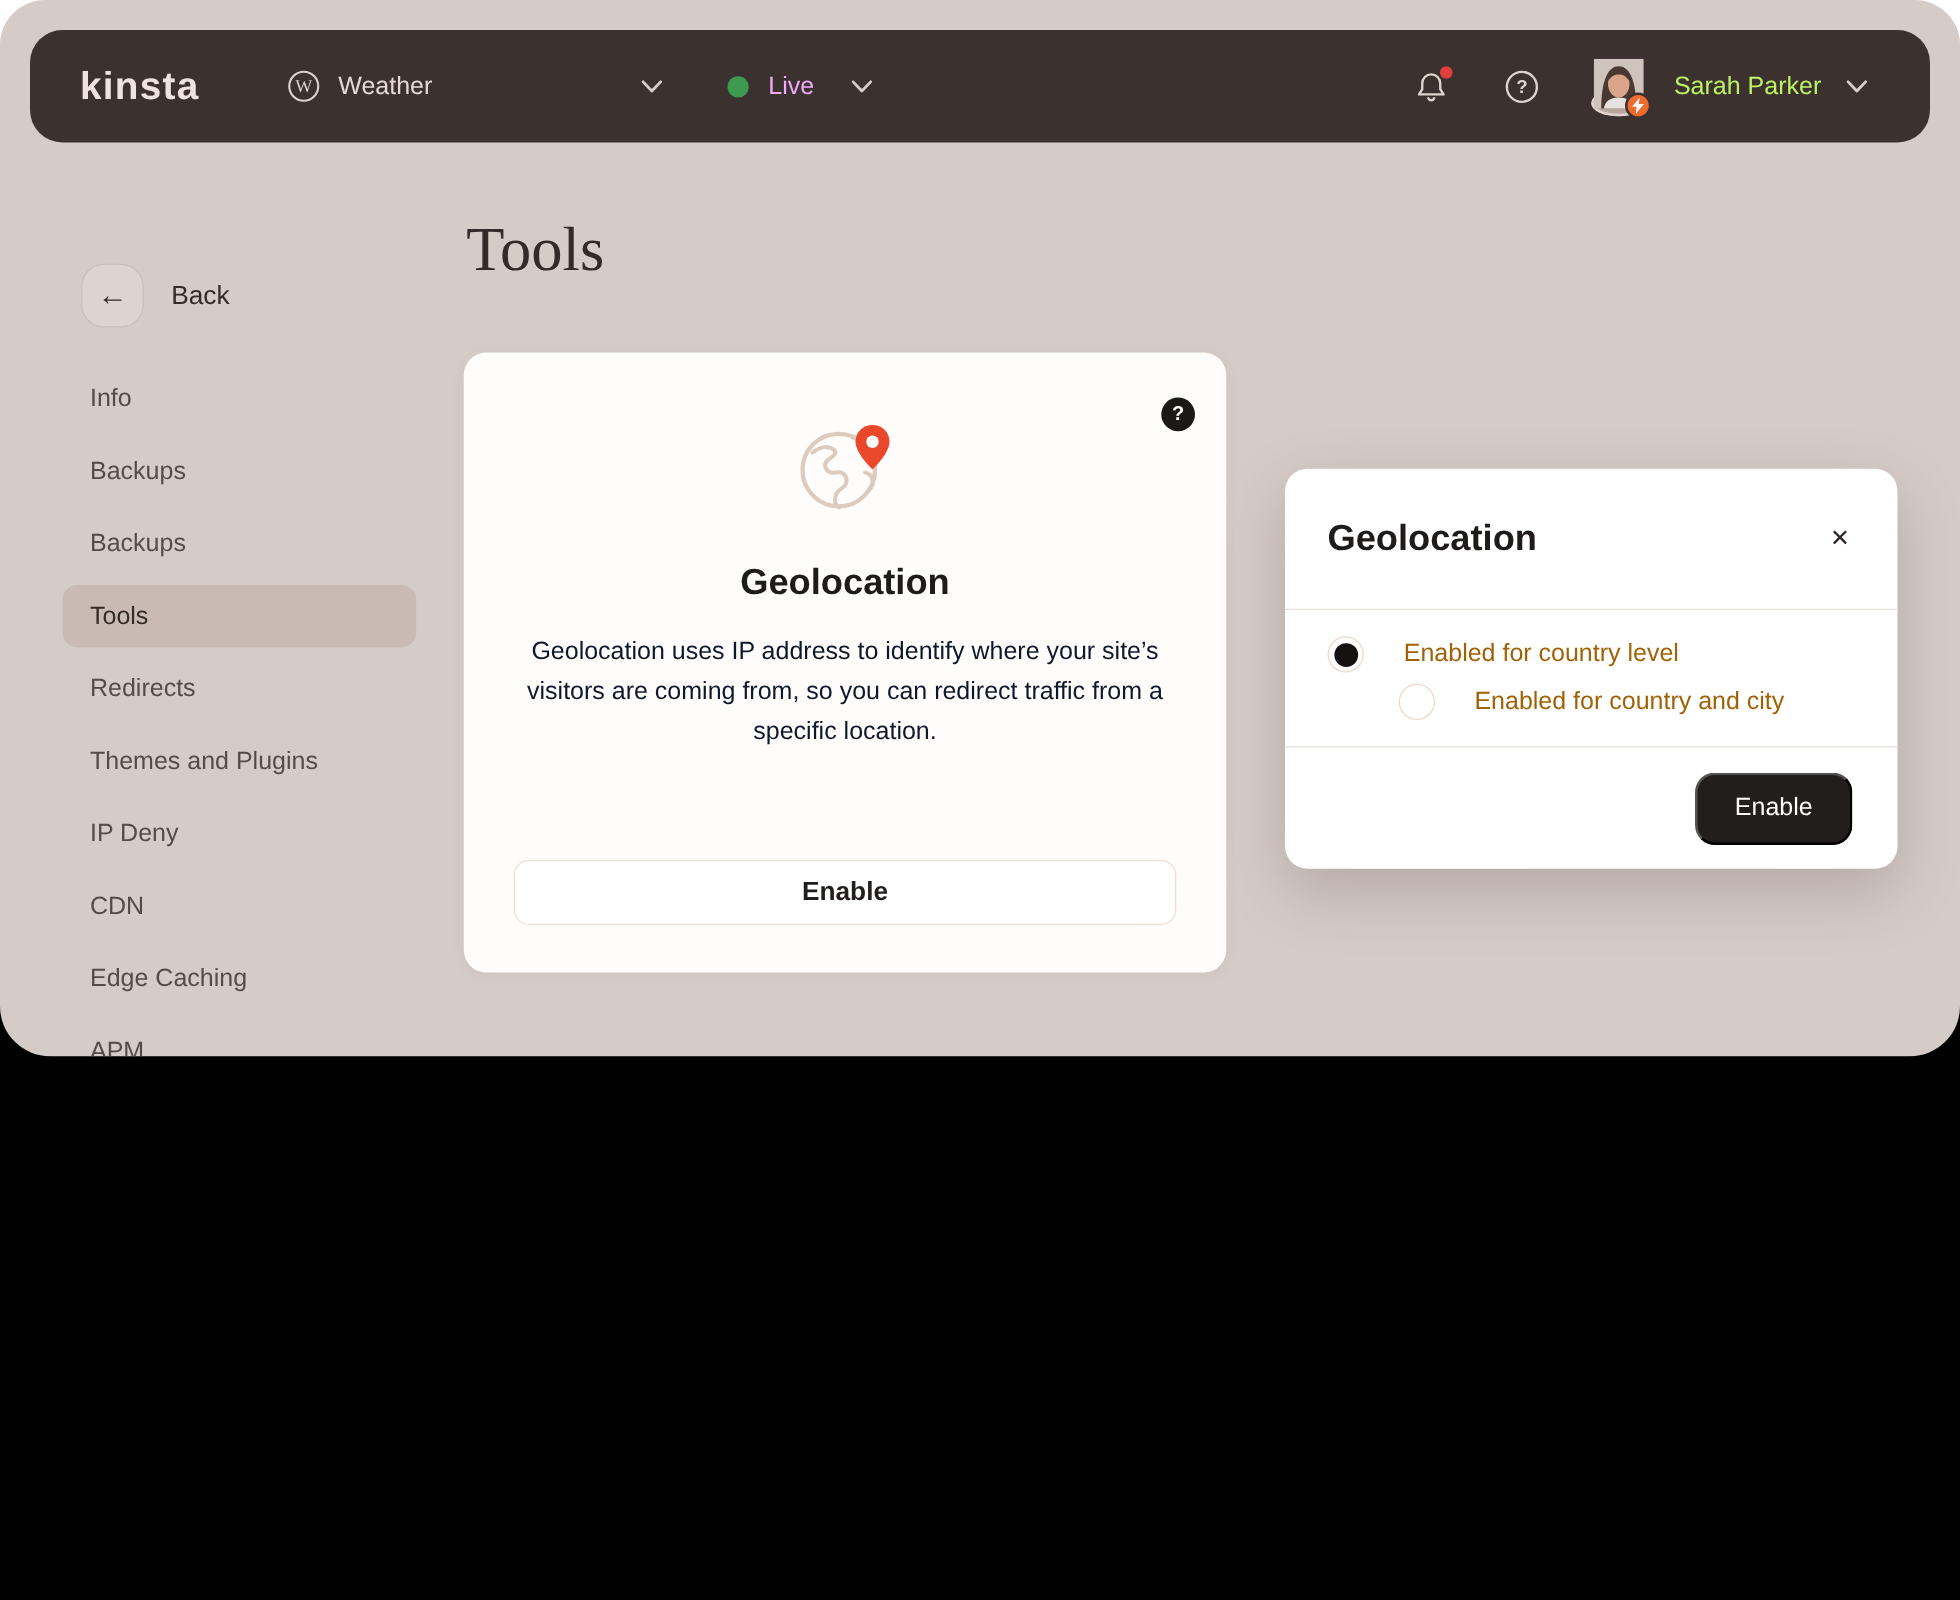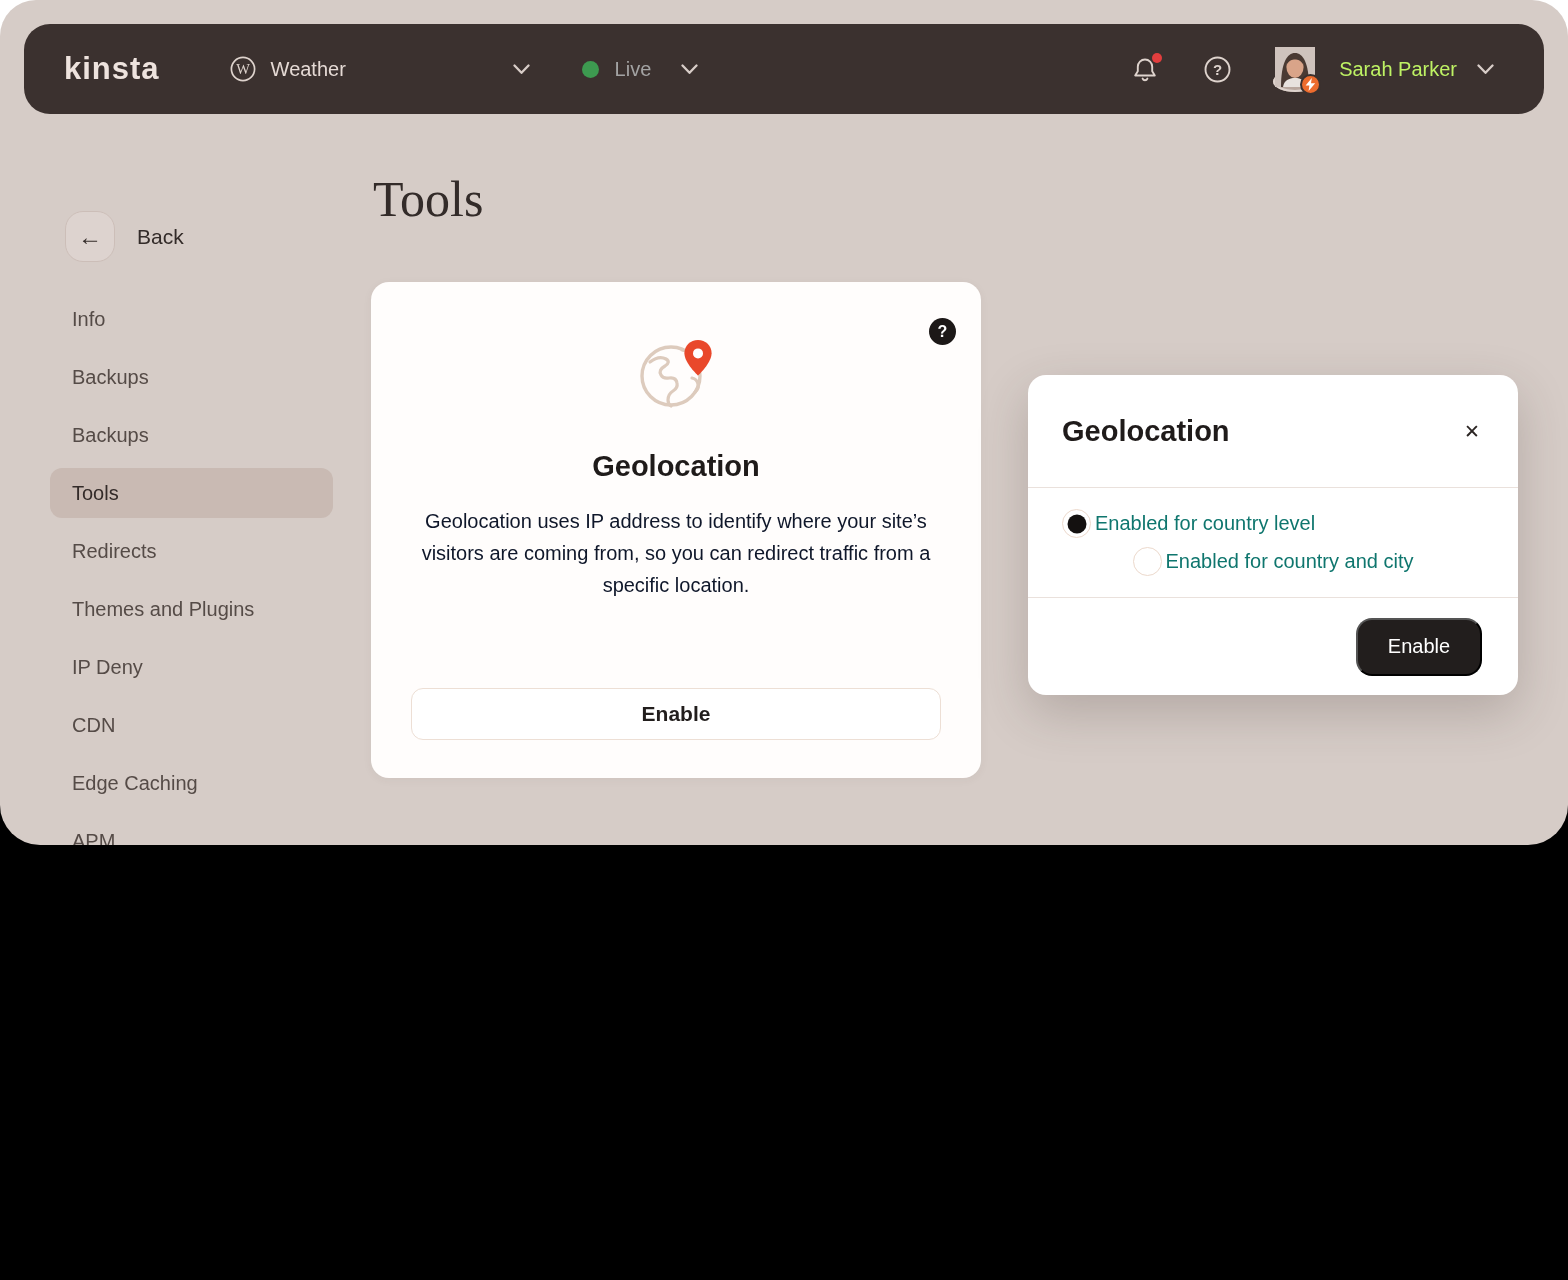--- a/index.html
+++ b/index.html
@@ -24,21 +24,21 @@
   .logo { font-size:31px; font-weight:700; letter-spacing:1px; color:#eee3de; cursor:pointer; }
   .site-selector {
     margin-left:70px; width:300px; display:flex; align-items:center; cursor:pointer;
   }
   .wp-badge { width:26px; height:26px; flex:0 0 auto; }
   .site-selector .label { font-size:20px; margin-left:15px; color:#e5dad5; }
   .site-selector .spacer { flex:1; }
   .chev { width:17px; height:11px; display:block; }
   .env-selector { margin-left:52px; display:flex; align-items:center; cursor:pointer; }
   .env-dot { width:17px; height:17px; border-radius:50%; background:#3d9a50; }
-  .env-selector .label { font-size:20px; margin:0 30px 0 16px; color:#a3a3a3; }
+  .env-selector .label { font-size:20px; margin:0 30px 0 16px; color:#f0abfc; }
   .topbar-right { margin-left:auto; display:flex; align-items:center; }
   .iconbtn { position:relative; cursor:pointer; display:flex; align-items:center; justify-content:center; }
   .bell-wrap { margin-right:46px; }
   .notif-dot { position:absolute; top:-3px; right:-4px; width:10px; height:10px; border-radius:50%; background:#e23e3e; }
   .help-wrap { margin-right:42px; }
   .avatar-wrap { position:relative; width:44px; height:44px; margin-right:22px; cursor:pointer; }
   .avatar-ring { width:44px; height:44px; border-radius:50%; border:2px solid #ded3cd; overflow:hidden; background:#b9a79e; }
   .bolt-badge {
     position:absolute; right:-4px; bottom:-4px; width:21px; height:21px; border-radius:50%;
     background:#ed6c2e; border:2.5px solid #3b312f; display:flex; align-items:center; justify-content:center;
@@ -104,21 +104,21 @@
   .radio-row { display:flex; align-items:center; cursor:pointer; }
   .radio-row + .radio-row { margin-top:9px;justify-content:center; }
   .radio {
     width:29px; height:29px; border-radius:50%; background:#ffffff;
     border:1.5px solid #ecd9cc; flex:0 0 auto; position:relative;
   }
   .radio.checked::after {
     content:""; position:absolute; left:50%; top:50%; transform:translate(-50%,-50%);
     width:19px; height:19px; border-radius:50%; background:#141110;
   }
-  .radio-label { margin-left:4px; font-size:20px; color:#0f766e; }
+  .radio-label { margin-left:32px; font-size:20px; color:#a16207; }
   .modal-footer { flex:1; display:flex; align-items:center; justify-content:flex-end; padding:0 36px; }
   .modal-enable {
     width:126px; height:58px; border-radius:16px; background:#221e1d; color:#ffffff;
     font-size:20px; font-weight:500; display:flex; align-items:center; justify-content:center; cursor:pointer;
   }
 </style>
 </head>
 <body>
 
 <div class="panel">

